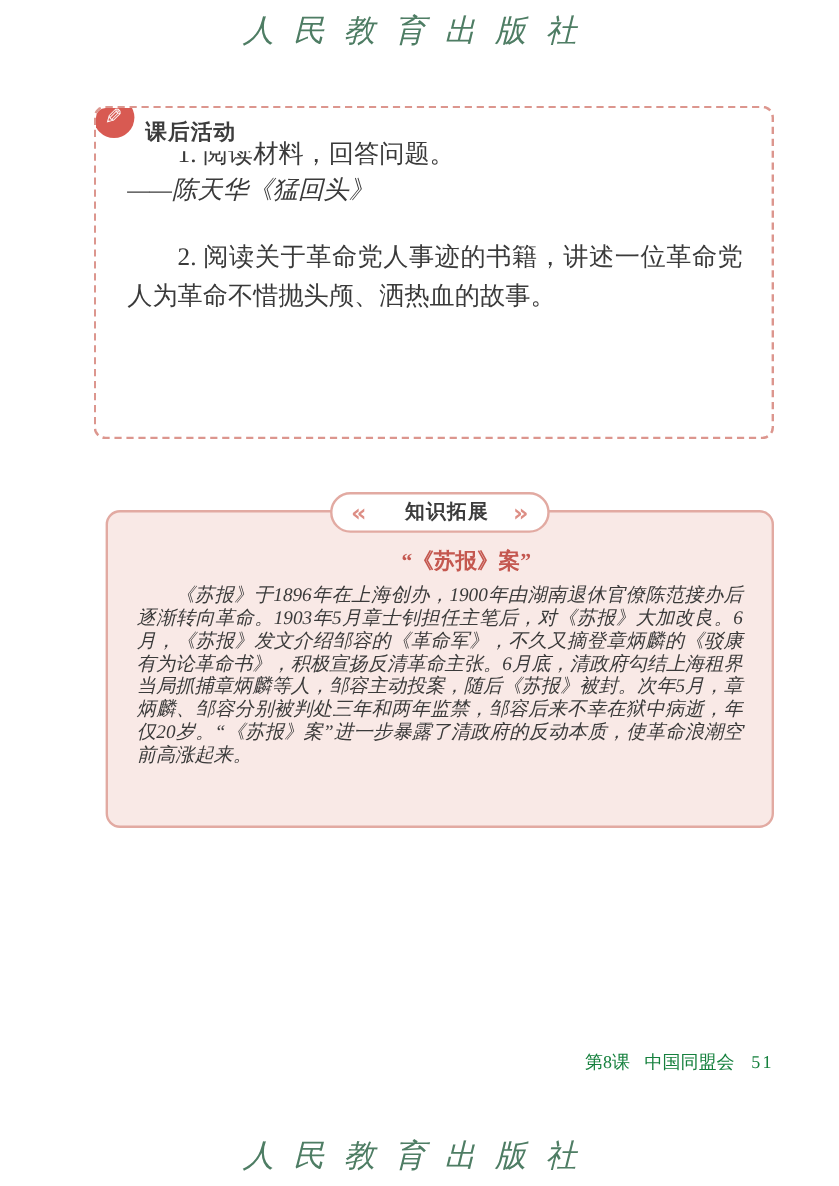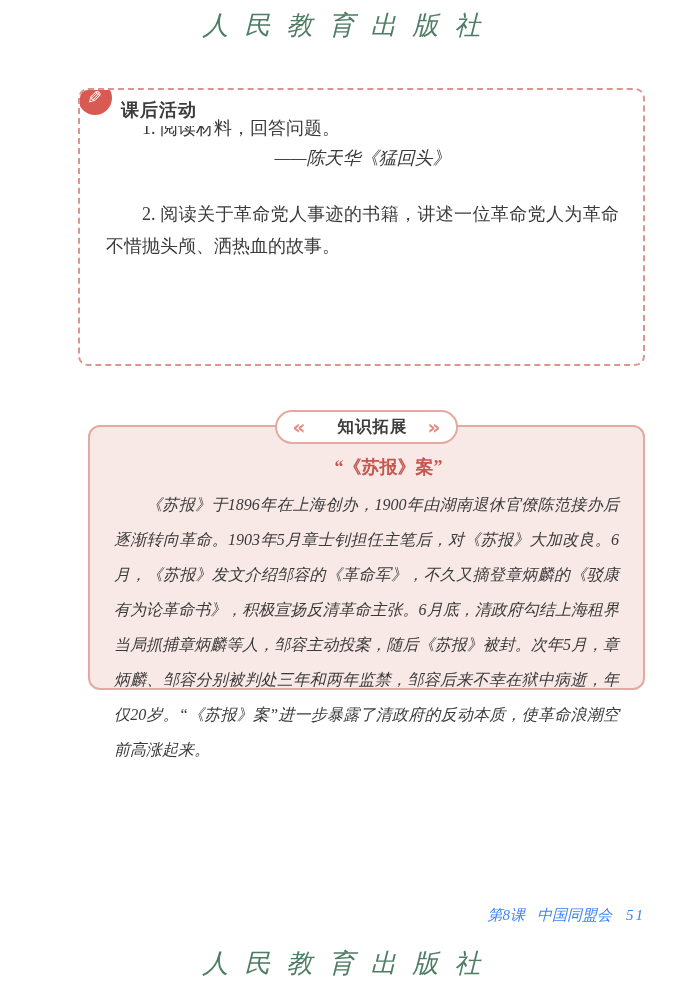--- a/index.html
+++ b/index.html
@@ -60,28 +60,28 @@
   .activity-title {
     margin-left: 9px;
     font-family: "Liberation Sans", sans-serif;
     font-weight: bold;
     font-size: 18px;
     color: #3c3c3c;
     letter-spacing: 1px;
     margin-top: 24px;
   }
   .para {
-    font-size: 18px;
+    font-size: 21px;
     line-height: 32px;
     text-align: justify;
     text-indent: 2em;
   }
   .kai { font-style: italic; }
   .attribution {
-    text-align: center;
+    text-align: left;
     text-indent: 0;
     line-height: 28px;
     font-style: italic;
   }
   .q2 { margin-top: 26px; }
 
   
   .knowledge-box {
     position: absolute;
     left: 88px; top: 425px;
@@ -122,36 +122,35 @@
   .knowledge-title {
     text-align: center;
     color: #c4574f;
     font-weight: bold;
     font-size: 18px;
     margin-top: 28px;
     padding-left: 44px;
   }
   .knowledge-body {
     font-size: 16px;
-    line-height: 35px;
+    line-height: 19px;
     text-align: justify;
     text-indent: 2em;
     padding: 8px 24px 0 24px;
     font-style: italic;
     color: #3a3a3a;
   }
 
   
   .page-footer {
     position: absolute;
-    top: 906px;
+    top: 876px;
     right: 54px;
     font-size: 15px;
-    color: #3b82f6;
-    font-style: italic;
+    color: #15803d;
   }
   .page-footer .lesson-label { margin-right: 12px; }
   .page-footer .page-number { margin-left: 14px; letter-spacing: 2px; }
 </style>
 </head>
 <body>
 
 <div class="logo logo-top">人民教育出版社</div>
 
 <div class="activity-box">

